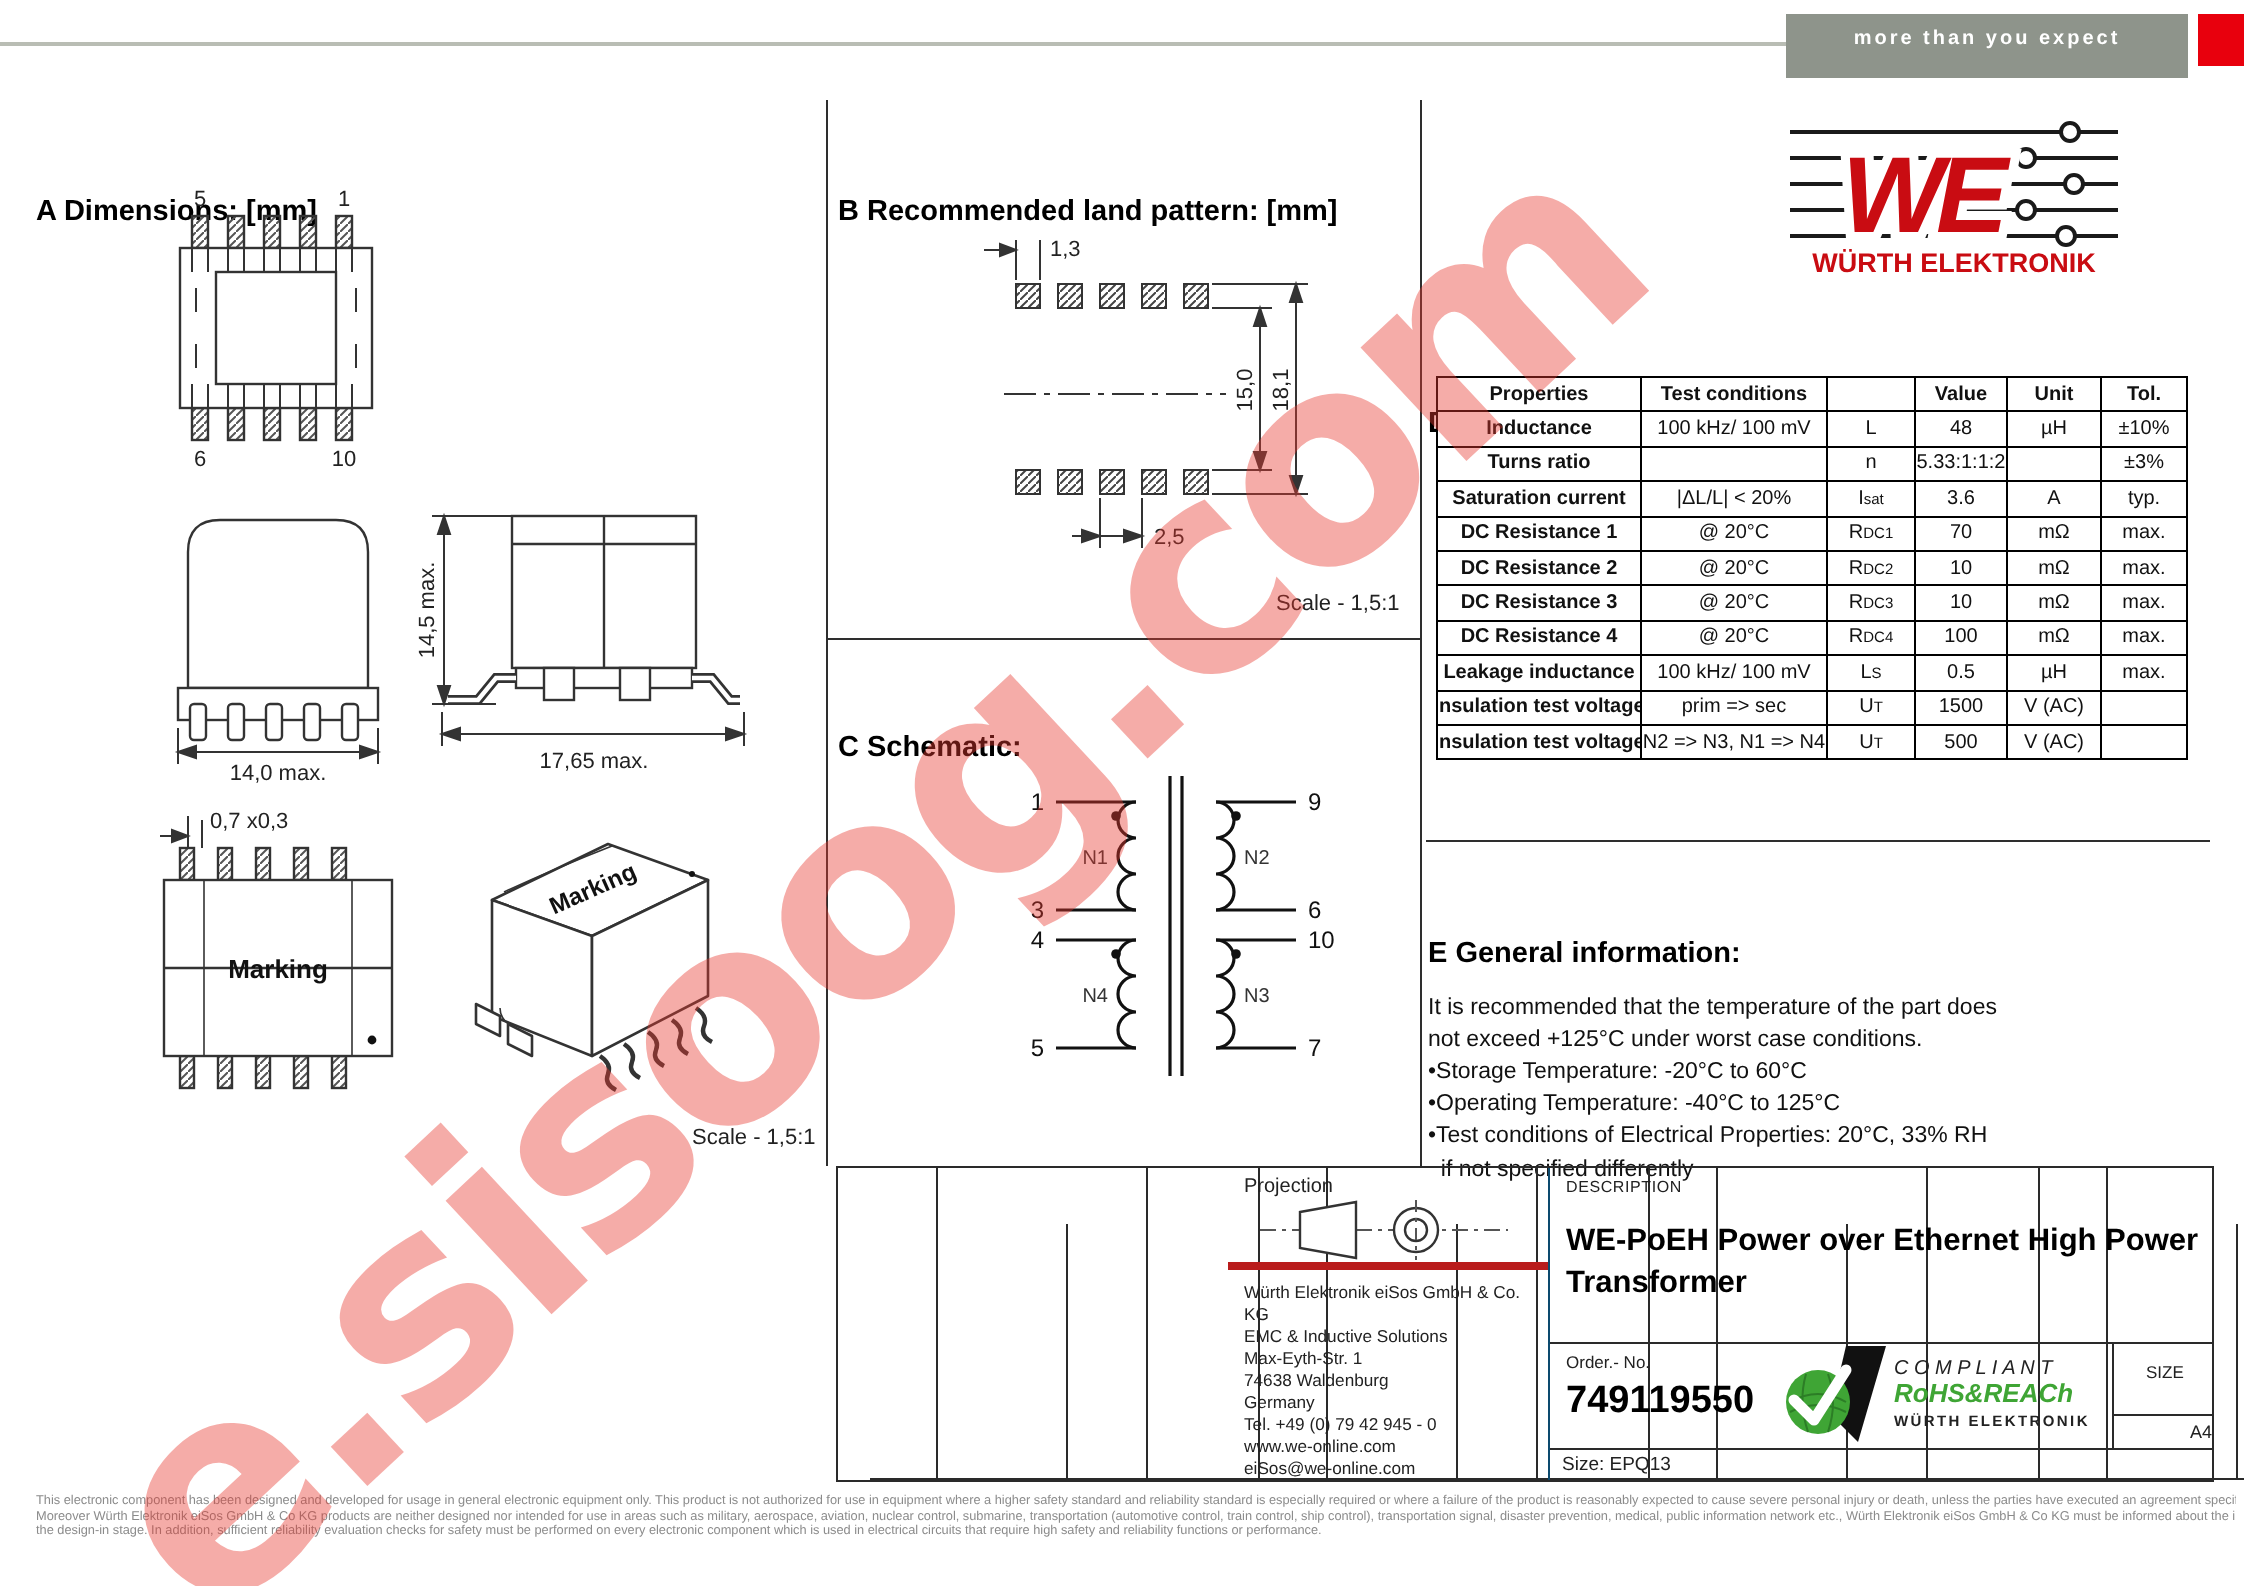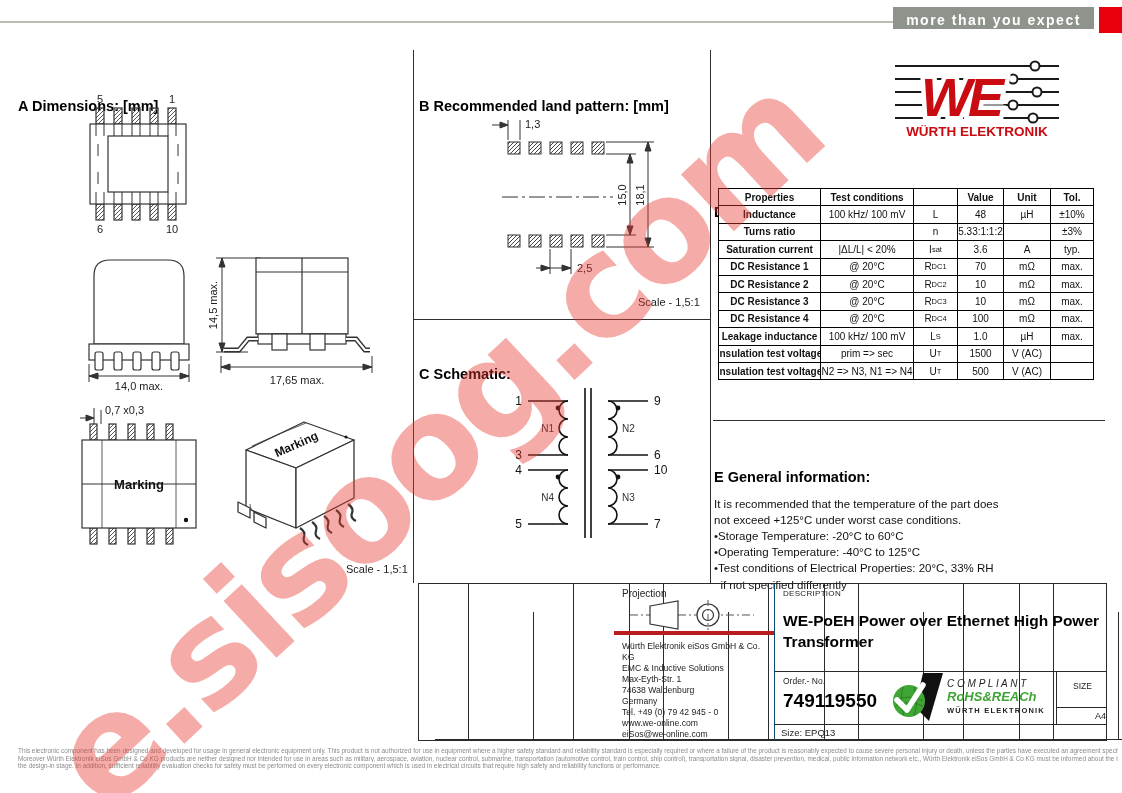--- a/index.html
+++ b/index.html
@@ -1,22 +1,22 @@
 <!DOCTYPE html>
 <html><head>
 <meta charset="utf-8">
 <style>
   html,body{margin:0;padding:0;background:#fff;}
   .page{position:relative;width:1122px;height:793px;background:#fff;overflow:hidden;
         font-family:"Liberation Sans",sans-serif;color:#111;}
   .abs{position:absolute;}
   
   .topline{position:absolute;left:0;top:21px;width:894px;height:2px;background:#b9bdb4;}
-  .banner{position:absolute;left:893px;top:7px;width:201px;height:22px;background:#8e948b;
-          color:#fff;font-weight:bold;font-size:14px;letter-spacing:1.5px;text-align:center;line-height:26px;}
+  .banner{position:absolute;left:893px;top:7px;width:201px;height:32px;background:#8e948b;
+          color:#fff;font-weight:bold;font-size:10px;letter-spacing:1.5px;text-align:center;line-height:26px;}
   .redsq{position:absolute;left:1099px;top:7px;width:23px;height:26px;background:#e8000d;}
   
   .sec-h{position:absolute;font-size:14.5px;font-weight:bold;color:#000;white-space:nowrap;margin-top:44px;}
   .scale-label{position:absolute;font-size:11px;color:#222;white-space:nowrap;}
   
   .vline,.hline{position:absolute;background:#2e2e2e;}
   
   svg{display:block;}
   .dimtext{font-size:11px;fill:#222;font-family:"Liberation Sans",sans-serif;}
   .pintext{font-size:11px;fill:#222;font-family:"Liberation Sans",sans-serif;}
@@ -471,21 +471,21 @@
         <div class="ecell">100</div>
         <div class="ecell">mΩ</div>
         <div class="ecell">max.</div>
       
         <div class="ecell ep">Leakage inductance</div>
         <div class="ecell">100 kHz/ 100 mV</div>
         <div class="ecell esym">
           <span>L</span>
           <sub>S</sub>
         </div>
-        <div class="ecell">1.0</div>
+        <div class="ecell">0.5</div>
         <div class="ecell">µH</div>
         <div class="ecell">max.</div>
       
         <div class="ecell ep">Insulation test voltage</div>
         <div class="ecell">prim =&gt; sec</div>
         <div class="ecell esym">
           <span>U</span>
           <sub>T</sub>
         </div>
         <div class="ecell">1500</div>

